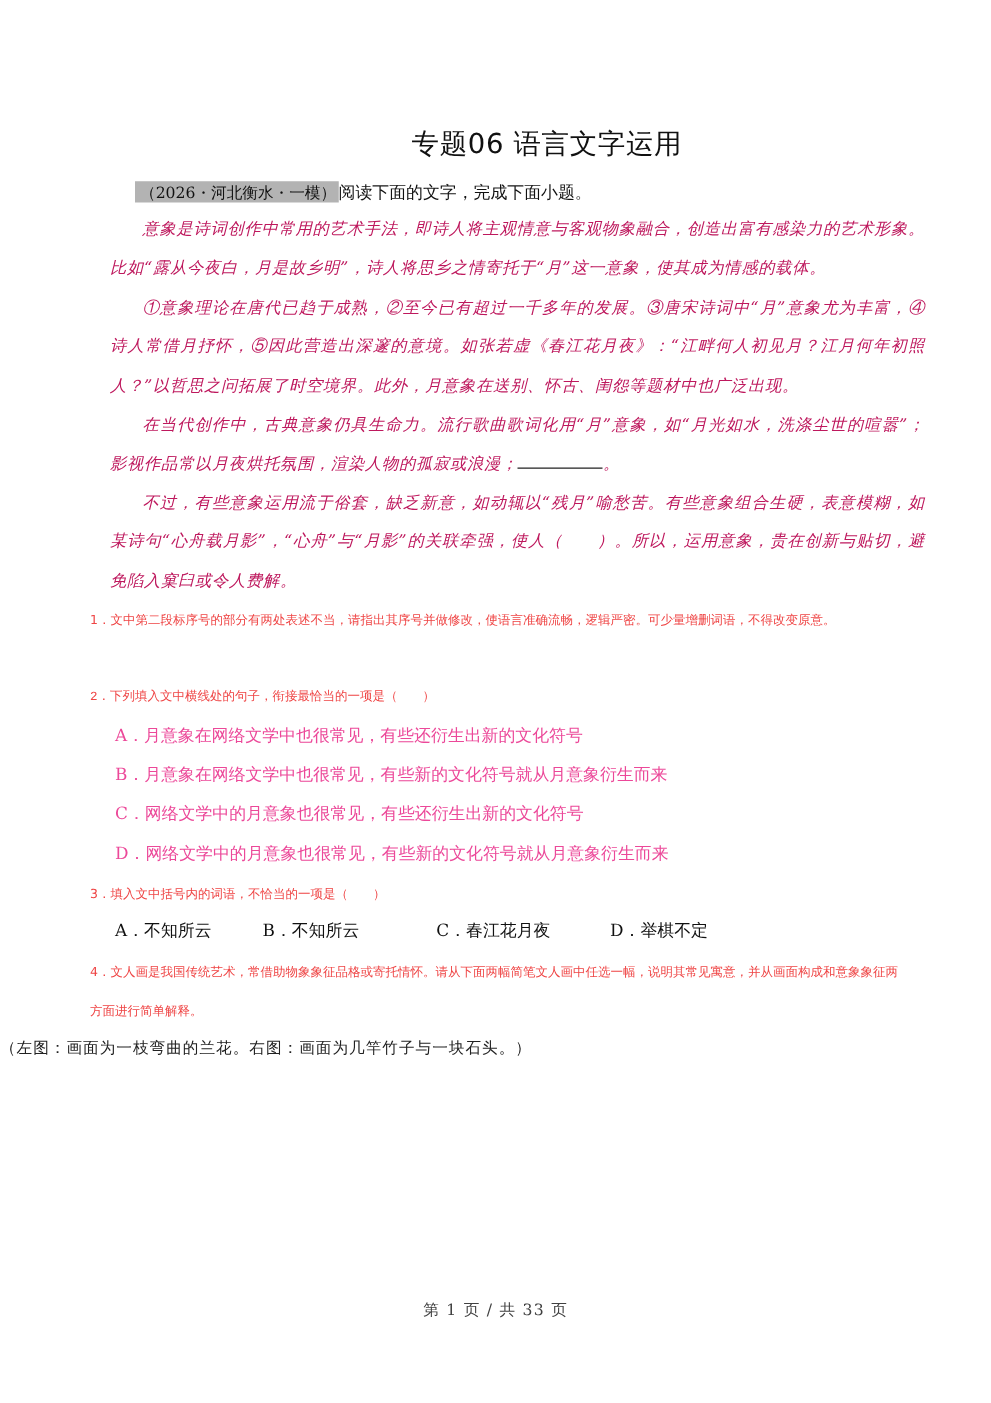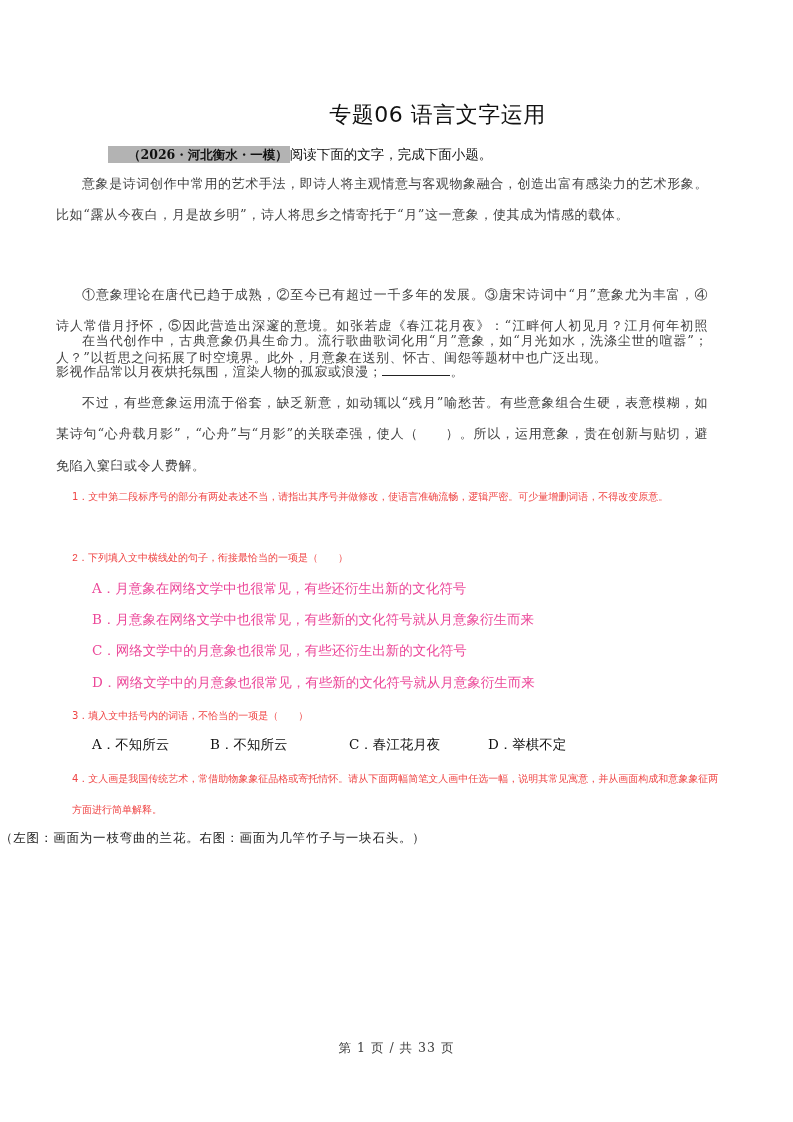--- a/index.html
+++ b/index.html
@@ -12,31 +12,31 @@
       position: absolute; top: 100px; left: 0; width: 793px;
       text-align: center; font-family: "DejaVu Sans", "Liberation Sans", sans-serif;
       font-size: 22px; letter-spacing: 0.5px; color: #111; padding-left: 41px;
     }
     .source-line {
       position: absolute; top: 144px; left: 108px;
       font-size: 13.5px; line-height: 20px;
       font-family: "DejaVu Sans", "Liberation Sans", sans-serif;
     }
     .source-tag {
-      background: #b3b3b3; font-weight: bold; padding: 1px 2px 1px 20px;
+      background: #b3b3b3; font-weight: normal; padding: 1px 2px 1px 4px;
       font-family: "DejaVu Serif", "Liberation Serif", serif; font-size: 12.5px;
     }
     .passage {
-      position: absolute; left: 56px; width: 652px;
+      position: absolute; left: 88px; width: 652px;
       font-size: 13px; line-height: 31.3px; letter-spacing: 0.6px;
-      text-align: justify; color: #404040;
+      text-align: justify; color: #be185d; font-style: italic;
     }
     .passage p { margin: 0; text-indent: 2em; }
     .p1 { top: 168px; }
-    .p2 { top: 231px; margin-top: 48px; }
+    .p2 { top: 231px; }
     .p3 { top: 325px; }
     .p4 { top: 387px; }
     .blank { display: inline-block; width: 68px; border-bottom: 1px solid #222; height: 12px; vertical-align: baseline; }
     .q {
       position: absolute; left: 72px; width: 655px;
       font-family: "DejaVu Sans", "Liberation Sans", sans-serif;
       font-size: 10px; line-height: 31px; color: #ef4444;
     }
     .q1 { top: 481px; }
     .q2 { top: 543px; font-family: Liberation Mono, monospace; }

